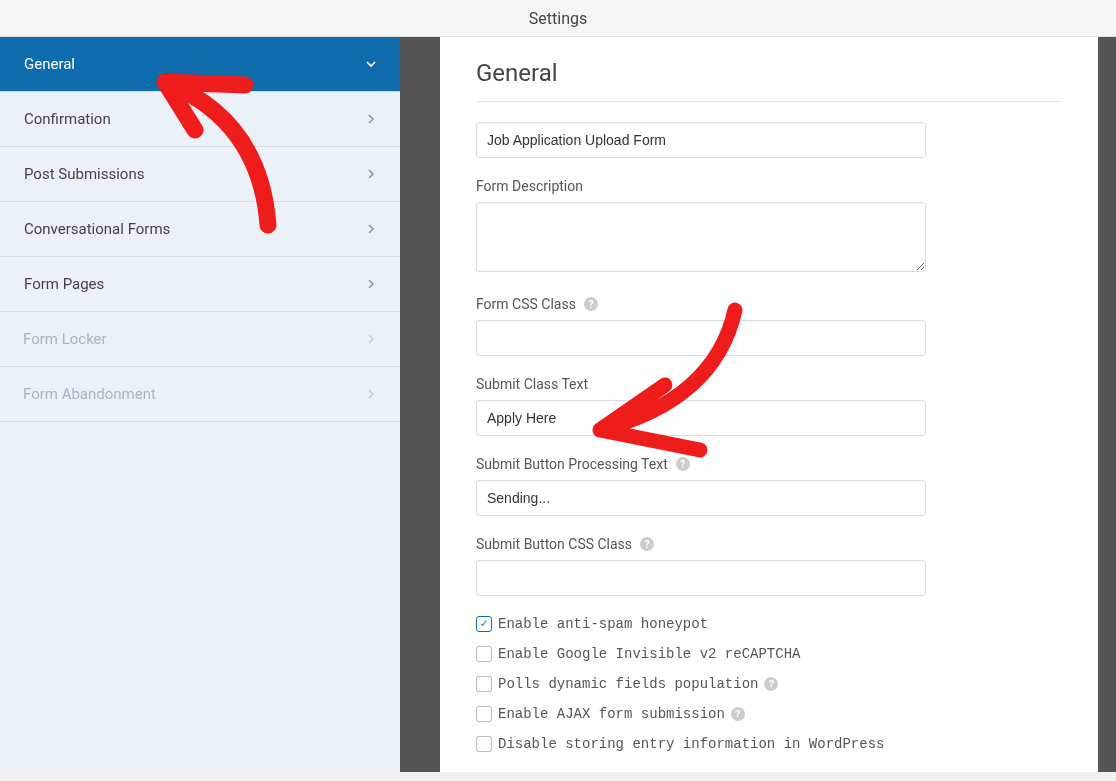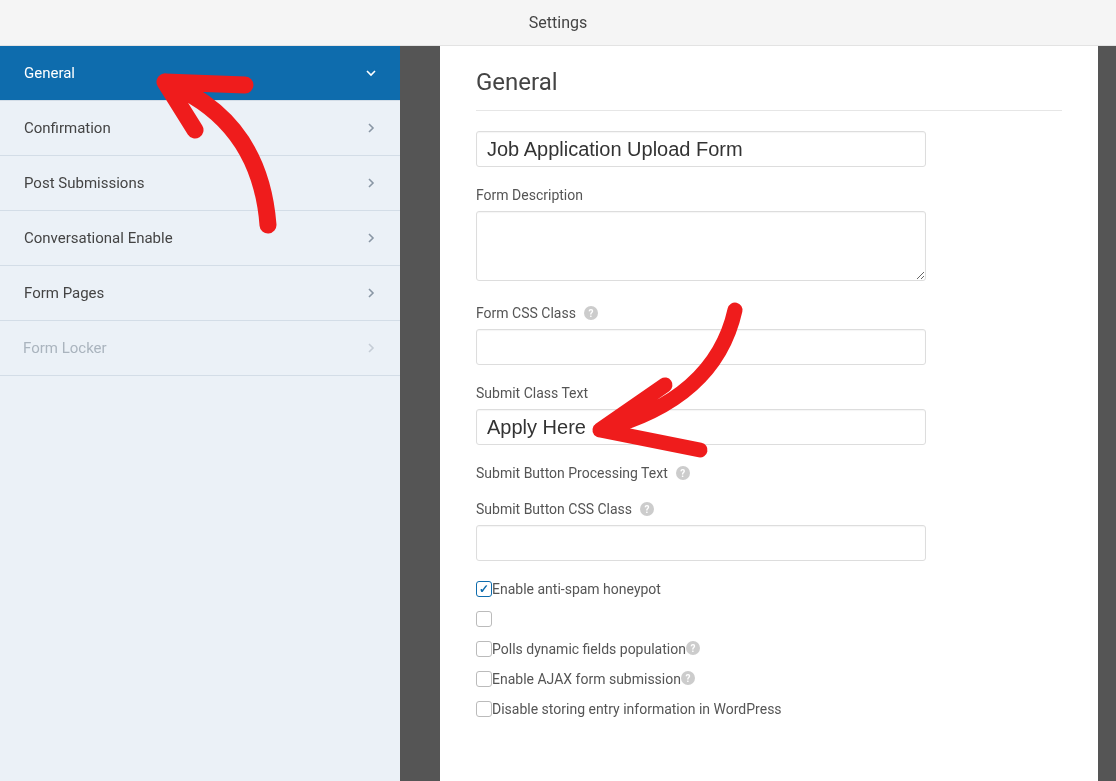--- a/index.html
+++ b/index.html
@@ -1,36 +1,36 @@
 <!DOCTYPE html>
 <html><head>
 <meta charset="utf-8">
 <style>
 * { box-sizing: border-box; margin: 0; padding: 0; }
 body { font-family: -apple-system, BlinkMacSystemFont, "Segoe UI", Roboto, "Helvetica Neue", Arial, sans-serif; background: #f1f1f1; width: 1116px; height: 781px; overflow: hidden; position: relative; }
-.header { height: 46px; background: #f5f5f5; border-bottom: 1px solid #e3e3e3; display: flex; align-items: center; justify-content: center; }
+.header { height: 37px; background: #f5f5f5; border-bottom: 1px solid #e3e3e3; display: flex; align-items: center; justify-content: center; }
 .header-title { font-size: 16px; color: #444; font-weight: 400; }
 .layout { display: flex; height: calc(100% - 46px); }
 .sidebar { width: 400px; background: #ebf1f7; border-right: none; }
 .sidebar-item { display: flex; align-items: center; justify-content: space-between; padding: 0 24px; height: 55px; border-bottom: 1px solid #d3dde7; font-size: 15px; color: #444; cursor: pointer; }
 .sidebar-item.active { background: #0e6cad; color: #fff; }
 .sidebar-item.disabled { color: #aab4be; padding-left: 23px; }
 .chev { width: 10px; height: 10px; display:flex; align-items:center; justify-content:center;}
 .chev svg { width: 10px; height: 10px; }
 .main-wrap { flex: 1; display: flex; }
 .dark-gutter-left { width: 40px; background: #555; }
 .dark-gutter-right { width: 18px; background: #555; }
 .main { flex: 1; background: #fff; padding: 22px 36px; overflow-y: auto; }
 .page-title { font-size: 24px; color: #444; font-weight: 400; padding-bottom: 14px; border-bottom: 1px solid #e6e6e6; margin-bottom: 20px; }
 .field-group { margin-bottom: 20px; }
 .label { display: flex; align-items: center; gap: 8px; font-size: 14px; color: #555; margin-bottom: 8px; }
 .help-icon { width: 14px; height: 14px; border-radius: 50%; background: #ccc; color: #fff; font-size: 10px; display: inline-flex; align-items: center; justify-content: center; font-weight: bold; cursor: help;}
-.input { width: 450px; height: 36px; border: 1px solid #ddd; border-radius: 3px; padding: 0 10px; font-size: 20px; color: #333; box-shadow: inset 0 1px 1px rgba(0,0,0,0.04);}
+.input { width: 450px; height: 36px; border: 1px solid #ddd; border-radius: 3px; padding: 0 10px; font-size: 14px; color: #333; box-shadow: inset 0 1px 1px rgba(0,0,0,0.04);}
 .textarea { width: 450px; height: 70px; border: 1px solid #ddd; border-radius: 3px; padding: 8px 10px; font-size: 14px; resize: both; box-shadow: inset 0 1px 1px rgba(0,0,0,0.04);}
-.check-row { display: flex; gap: 0; font-size: 14px; color: #555; margin-bottom: 14px; }
+.check-row { display: flex; align-items: center; gap: 6px; font-size: 14px; color: #555; margin-bottom: 14px; font-family: Liberation Mono, monospace; }
 .checkbox { width: 16px; height: 16px; border: 1.5px solid #bbb; border-radius: 3px; display:flex; align-items:center; justify-content:center; cursor:pointer; flex-shrink:0;}
 .checkbox.checked { border-color: #0e6cad; }
 .checkbox.checked::after { content:"✓"; color:#0e6cad; font-size: 12px; font-weight: bold; line-height: 1;}
 .annotations { position: absolute; top:0; left:0; width:1116px; height:781px; pointer-events: none; }
 </style>
 </head>
 <body>
 
 <div class="header">
   <span class="header-title">Settings</span>
@@ -56,37 +56,45 @@
       </div>
       <div class="sidebar-item">
         <span>Post Submissions</span>
         <span class="chev" style="color: rgb(138, 151, 165);">
           <svg viewBox="0 0 10 10">
             <path d="M3 1 L7 5 L3 9" stroke="currentColor" stroke-width="1.6" fill="none"></path>
           </svg>
         </span>
       </div>
       <div class="sidebar-item">
-        <span>Conversational Enable</span>
+        <span>Conversational Forms</span>
         <span class="chev" style="color: rgb(138, 151, 165);">
           <svg viewBox="0 0 10 10">
             <path d="M3 1 L7 5 L3 9" stroke="currentColor" stroke-width="1.6" fill="none"></path>
           </svg>
         </span>
       </div>
       <div class="sidebar-item">
         <span>Form Pages</span>
         <span class="chev" style="color: rgb(138, 151, 165);">
           <svg viewBox="0 0 10 10">
             <path d="M3 1 L7 5 L3 9" stroke="currentColor" stroke-width="1.6" fill="none"></path>
           </svg>
         </span>
       </div>
       <div class="sidebar-item disabled">
         <span>Form Locker</span>
+        <span class="chev" style="color: rgb(197, 205, 214);">
+          <svg viewBox="0 0 10 10">
+            <path d="M3 1 L7 5 L3 9" stroke="currentColor" stroke-width="1.6" fill="none"></path>
+          </svg>
+        </span>
+      </div>
+      <div class="sidebar-item disabled">
+        <span>Form Abandonment</span>
         <span class="chev" style="color: rgb(197, 205, 214);">
           <svg viewBox="0 0 10 10">
             <path d="M3 1 L7 5 L3 9" stroke="currentColor" stroke-width="1.6" fill="none"></path>
           </svg>
         </span>
       </div>
     </div>
   <div class="main-wrap">
     <div class="dark-gutter-left"></div>
     <div class="main">
@@ -112,37 +120,39 @@
       <div class="field-group">
         <div class="label">Submit Class Text</div>
         <input class="input" value="Apply Here" style="">
       </div>
 
       <div class="field-group">
         <div class="label">
           <span>Submit Button Processing Text</span>
           <span class="help-icon">?</span>
         </div>
+        <input class="input" value="Sending..." style="">
       </div>
 
       <div class="field-group">
         <div class="label">
           <span>Submit Button CSS Class</span>
           <span class="help-icon">?</span>
         </div>
         <input class="input" value="" style="">
       </div>
 
       <div id="checkbox-list">
           <div class="check-row">
             <span class="checkbox checked"></span>
             <span>Enable anti-spam honeypot</span>
           </div>
           <div class="check-row">
             <span class="checkbox"></span>
+            <span>Enable Google Invisible v2 reCAPTCHA</span>
           </div>
           <div class="check-row">
             <span class="checkbox"></span>
             <span>Polls dynamic fields population</span>
             <span class="help-icon">?</span>
           </div>
           <div class="check-row">
             <span class="checkbox"></span>
             <span>Enable AJAX form submission</span>
             <span class="help-icon">?</span>

